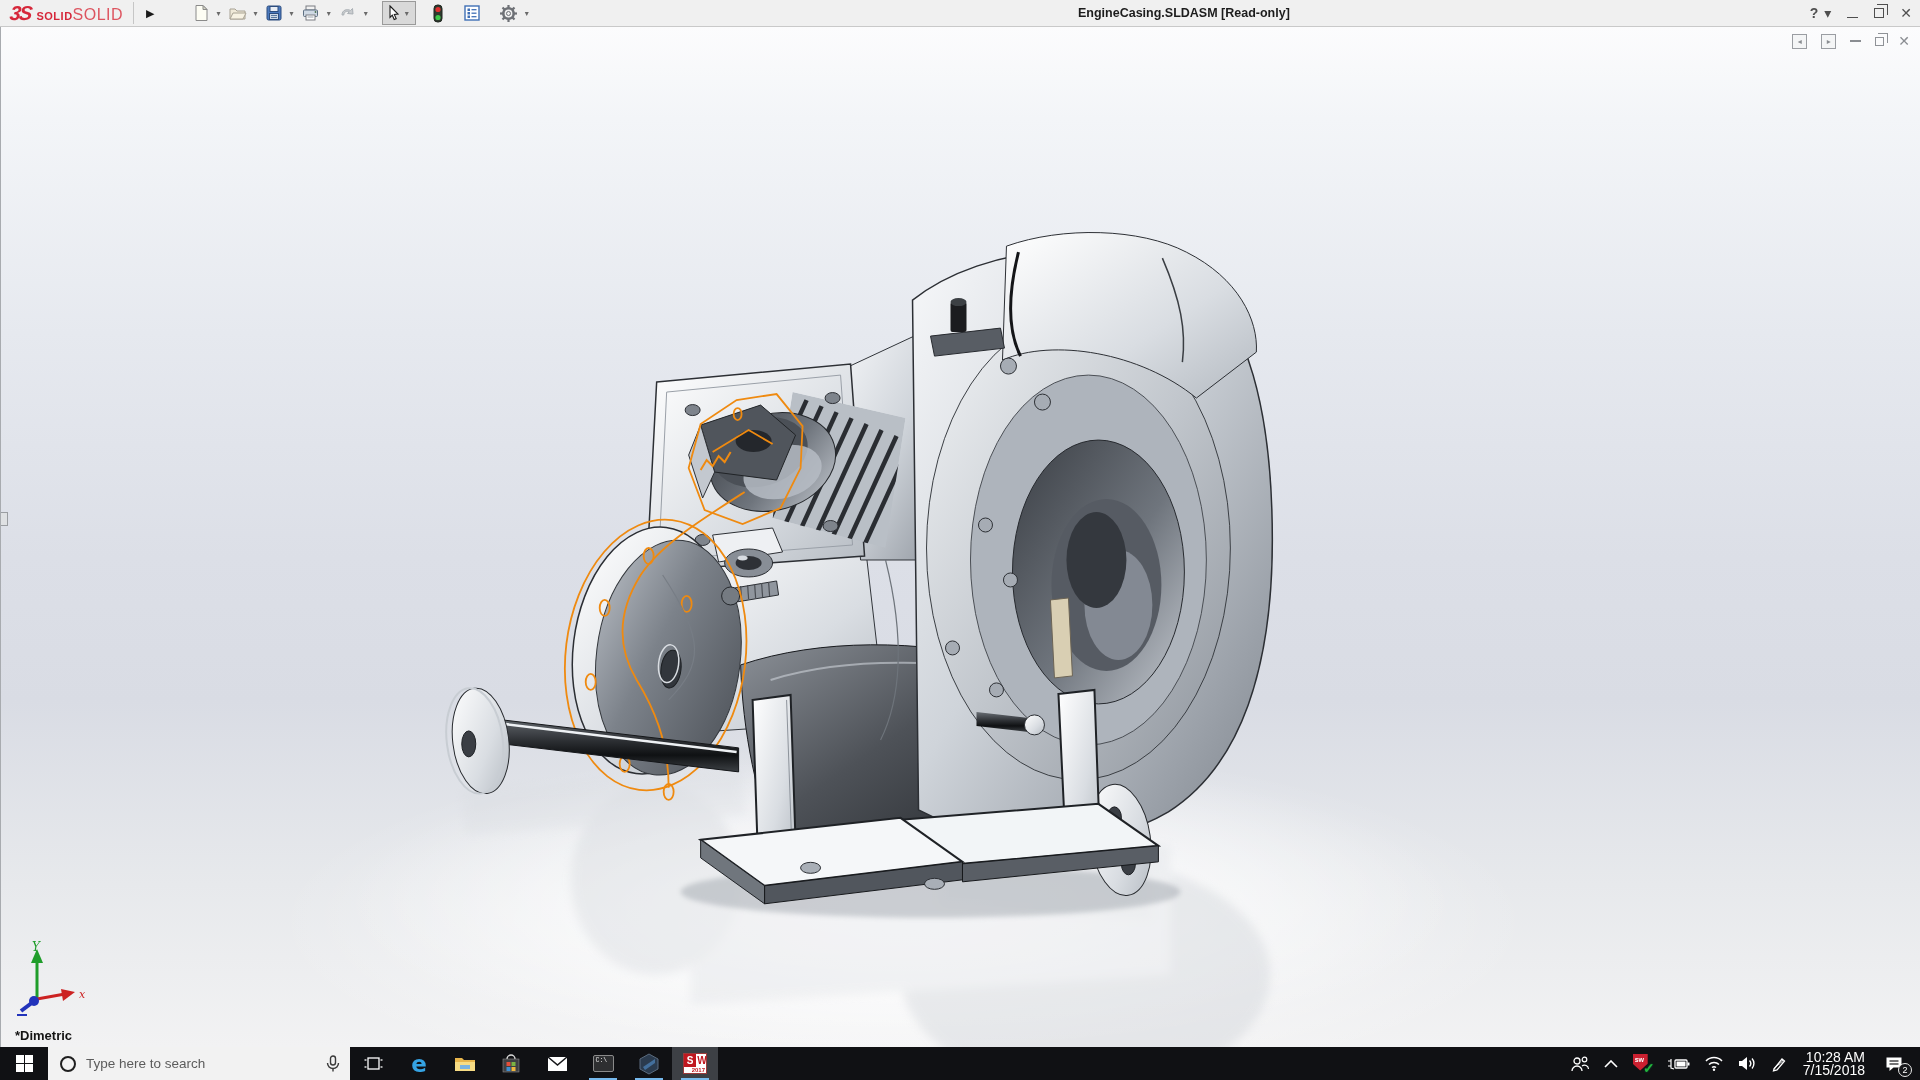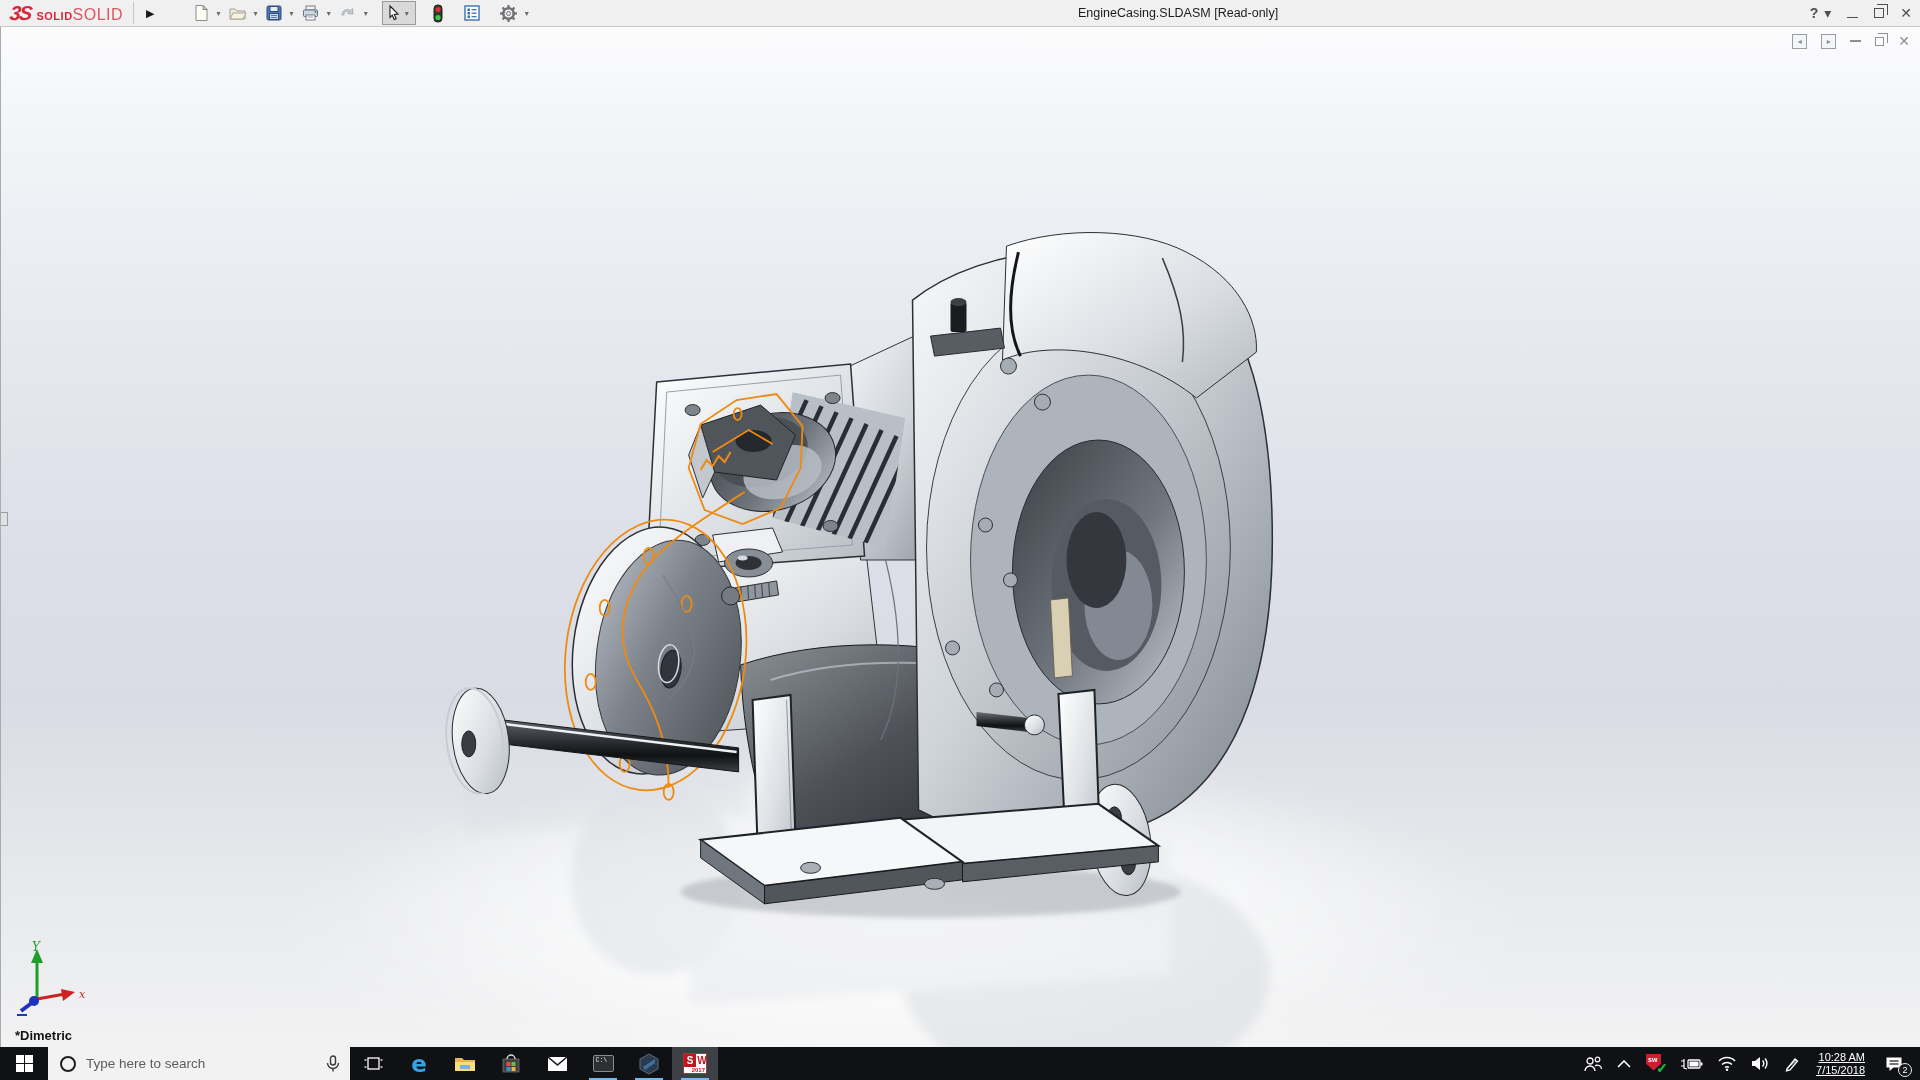--- a/index.html
+++ b/index.html
@@ -13,21 +13,21 @@
   .brand-mark{font-style:italic;font-weight:bold;font-size:20px;color:#d6273a;letter-spacing:-2px;transform:skewX(-8deg);display:inline-block;}
   .brand-solid{font-weight:bold;font-size:11px;color:#d6273a;margin-left:6px;letter-spacing:.5px;}
   .brand-works{font-weight:normal;font-size:16px;color:#dd5560;letter-spacing:.5px;}
   .tb-sep{width:1px;height:22px;background:#c6c6c6;margin:0 6px 0 10px;}
   .menu-expand{font-size:11px;color:#1a1a1a;padding:2px 6px;cursor:pointer;}
   .qtb{display:flex;align-items:center;margin-left:28px;}
   .qtb-btn{display:flex;align-items:center;padding:2px 2px;margin-right:2px;border:1px solid transparent;cursor:pointer;}
   .qtb-btn.pressed{background:#d9d9d9;border:1px solid #9a9a9a;}
   .qtb-caret{font-size:8px;color:#6a6a6a;margin:0 4px 0 2px;cursor:pointer;}
   .qtb-gap{width:10px;}
-  .win-title{position:absolute;left:1078px;top:6px;font-size:12.5px;color:#1c1c1c;white-space:nowrap;}
+  .win-title{position:absolute;left:1078px;top:6px;font-size:12.5px;color:#1c1c1c;white-space:nowrap;font-weight:bold;}
   .winctl{position:absolute;right:8px;top:0;height:27px;display:flex;align-items:center;gap:16px;}
   .winctl .wc{color:#4f4f4f;font-size:14px;cursor:pointer;line-height:27px;}
   .wc-help{font-weight:bold;font-size:15px;}
   .wc-caret{font-size:8px;margin-left:-10px;}
   .wc-min{width:11px;height:1.5px;background:#4f4f4f;display:inline-block;}
   .wc-restore{width:10px;height:10px;border:1.5px solid #4f4f4f;position:relative;display:inline-block;}
   .wc-restore::before{content:"";position:absolute;left:2px;top:-5px;width:10px;height:10px;border:1.5px solid #4f4f4f;border-bottom:none;border-left:none;}
 
   
   .viewport{position:absolute;top:27px;left:0;width:1920px;height:1020px;cursor:default;
@@ -58,21 +58,21 @@
   .tb-app.running::after{content:"";position:absolute;left:9px;right:9px;bottom:0;height:2px;background:#76b9ed;}
   .tb-app.active{background:#3d4045;}
   .edge-e{font-size:23px;font-weight:bold;color:#35a3e3;font-family:"DejaVu Sans",sans-serif;}
   .cmd-icon{width:21px;height:17px;background:#2e2f31;border:1px solid #8a8a8a;border-radius:2px;font-size:6.5px;color:#e8e8e8;padding:1px 2px;font-family:"Liberation Mono",monospace;}
   .sw-icon{width:24px;height:21px;background:#fff;position:relative;font-weight:bold;border:1px solid #9a3a3a;}
   .sw-s{position:absolute;left:0;top:0;width:12px;height:13px;background:#c01820;color:#fff;font-size:10px;line-height:13px;text-align:center;}
   .sw-w{position:absolute;left:12px;top:0;width:12px;height:13px;color:#c01820;font-size:10px;line-height:13px;text-align:center;}
   .sw-year{position:absolute;right:1px;bottom:0;font-size:6px;color:#c01820;letter-spacing:0;}
   .tray{margin-left:auto;display:flex;align-items:center;}
   .tray-item{height:33px;display:flex;align-items:center;justify-content:center;padding:0 7px;cursor:pointer;position:relative;}
-  .clock{display:flex;flex-direction:column;justify-content:center;align-items:flex-end;font-size:11px;line-height:13px;padding:0 9px;cursor:default;text-decoration:underline;}
+  .clock{display:flex;flex-direction:column;justify-content:center;align-items:flex-end;font-size:14px;line-height:13px;padding:0 9px;cursor:default;}
   .badge{position:absolute;right:2px;bottom:3px;width:14px;height:14px;border-radius:50%;background:#16171a;border:1.5px solid #e8e8e8;color:#fff;font-size:9px;display:flex;align-items:center;justify-content:center;}
   .show-desktop{width:6px;border-left:1px solid #4a4c50;cursor:pointer;}
 
   .shield{position:relative;width:20px;height:20px;}
   .shield-body{position:absolute;left:1px;top:0;width:15px;height:17px;background:#cb2030;clip-path:polygon(0 0,100% 0,100% 60%,50% 100%,0 60%);}
   .shield-sw{position:absolute;left:3px;top:2px;font-size:7px;font-weight:bold;color:#fff;}
   .shield-check{position:absolute;right:-3px;bottom:-2px;color:#24b43c;font-size:14px;font-weight:bold;text-shadow:0 0 2px #063;}
 </style>
 </head>
 <body>

